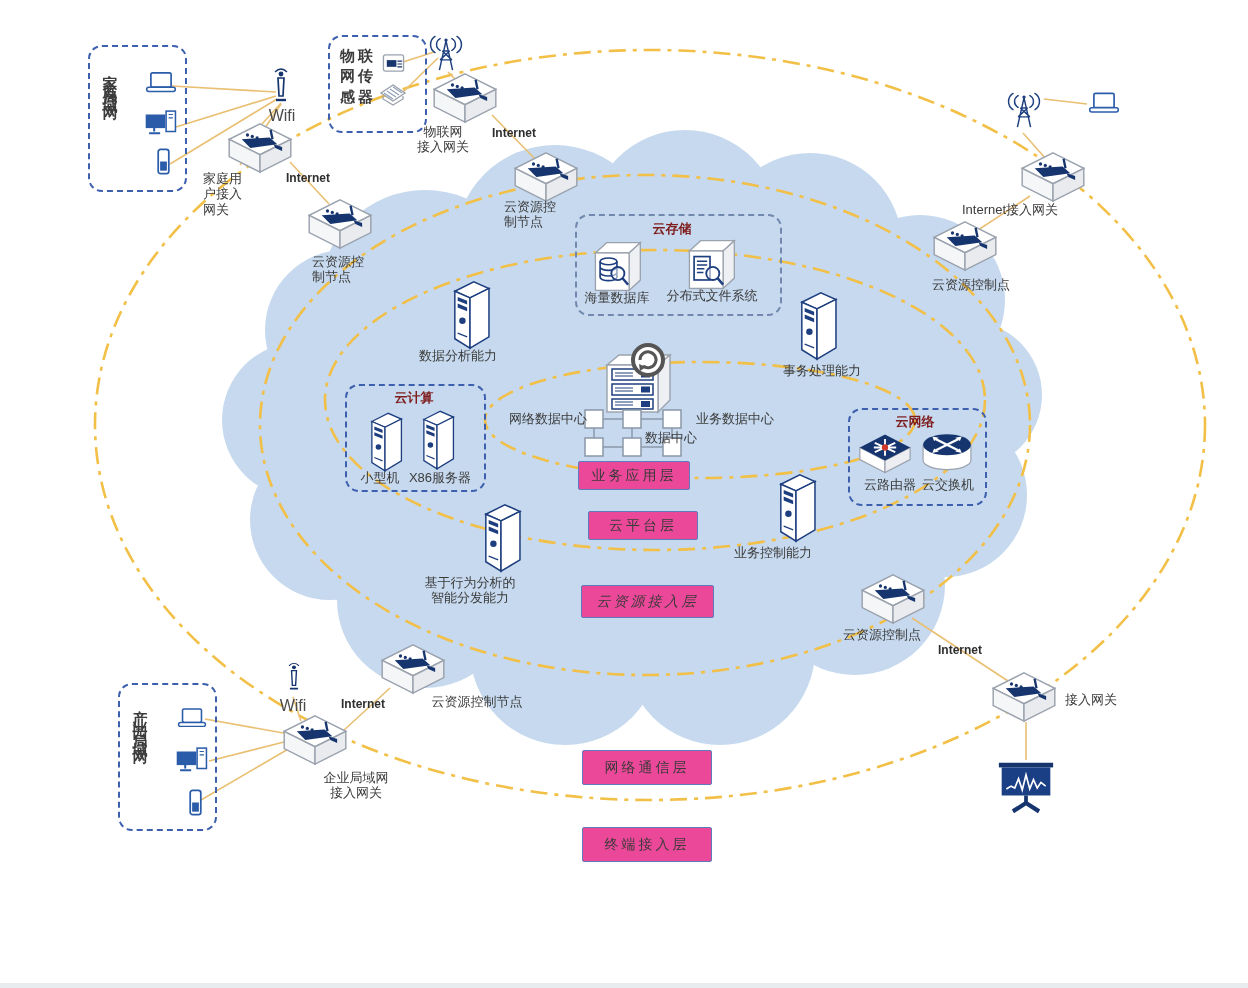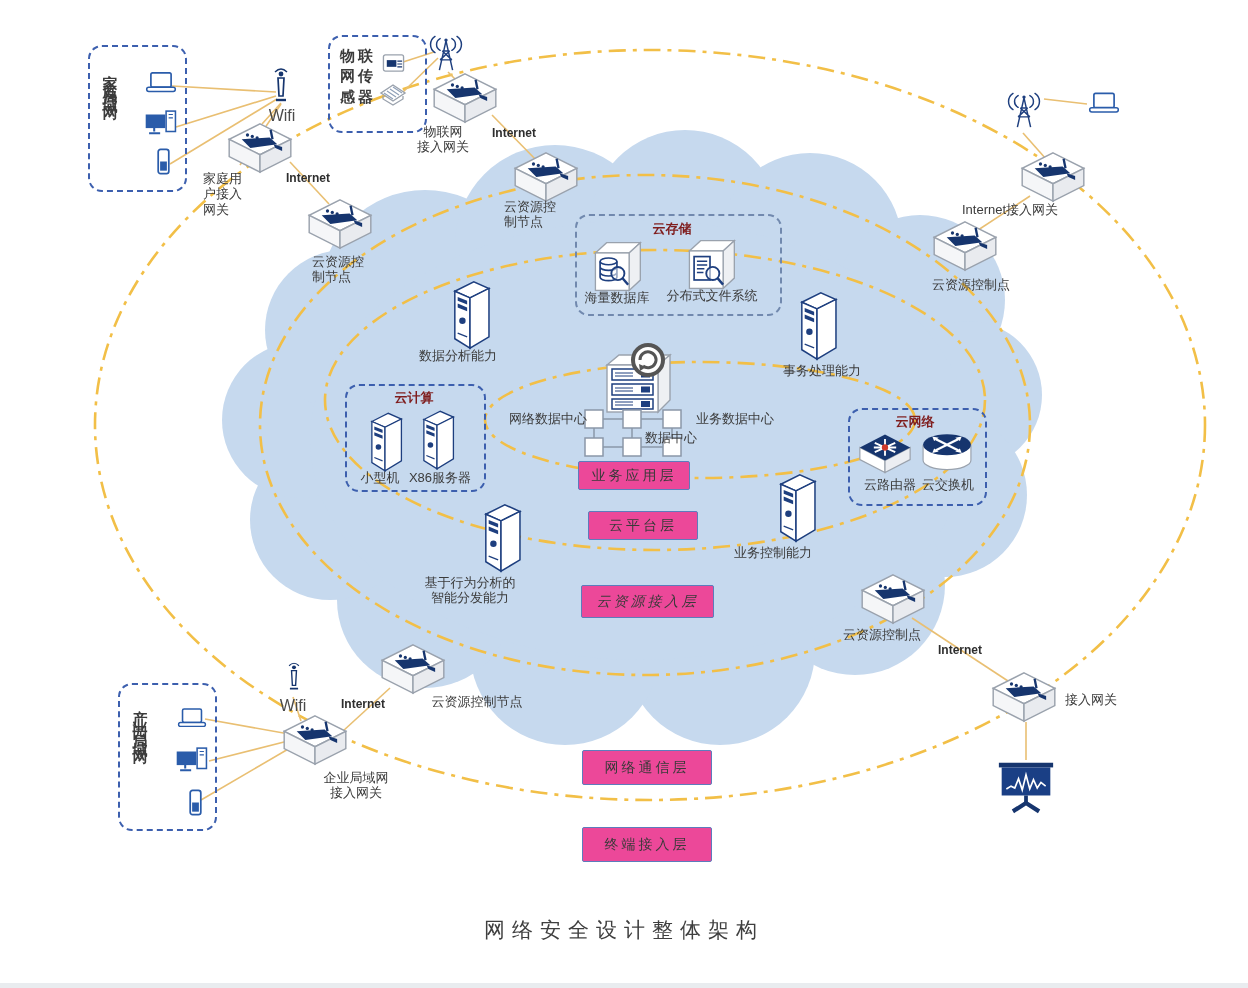--- a/index.html
+++ b/index.html
@@ -399,15 +399,14 @@
   <div class="lbl c" style="left:735px;top:411px;">业务数据中心</div>
 
   <div class="inet" style="left:308px;top:171px;">Internet</div>
   <div class="inet" style="left:514px;top:126px;">Internet</div>
   <div class="inet" style="left:363px;top:697px;">Internet</div>
   <div class="inet" style="left:960px;top:643px;">Internet</div>
 
   <div class="wifi-lbl" style="left:282px;top:107px;">Wifi</div>
   <div class="wifi-lbl" style="left:293px;top:697px;">Wifi</div>
 
-  <div class="page-title" style="left:624px;top:916px;">网络安全设计整体架构</div>
   <div class="bottom-bar"></div>
 </div>
 
 </body></html>

